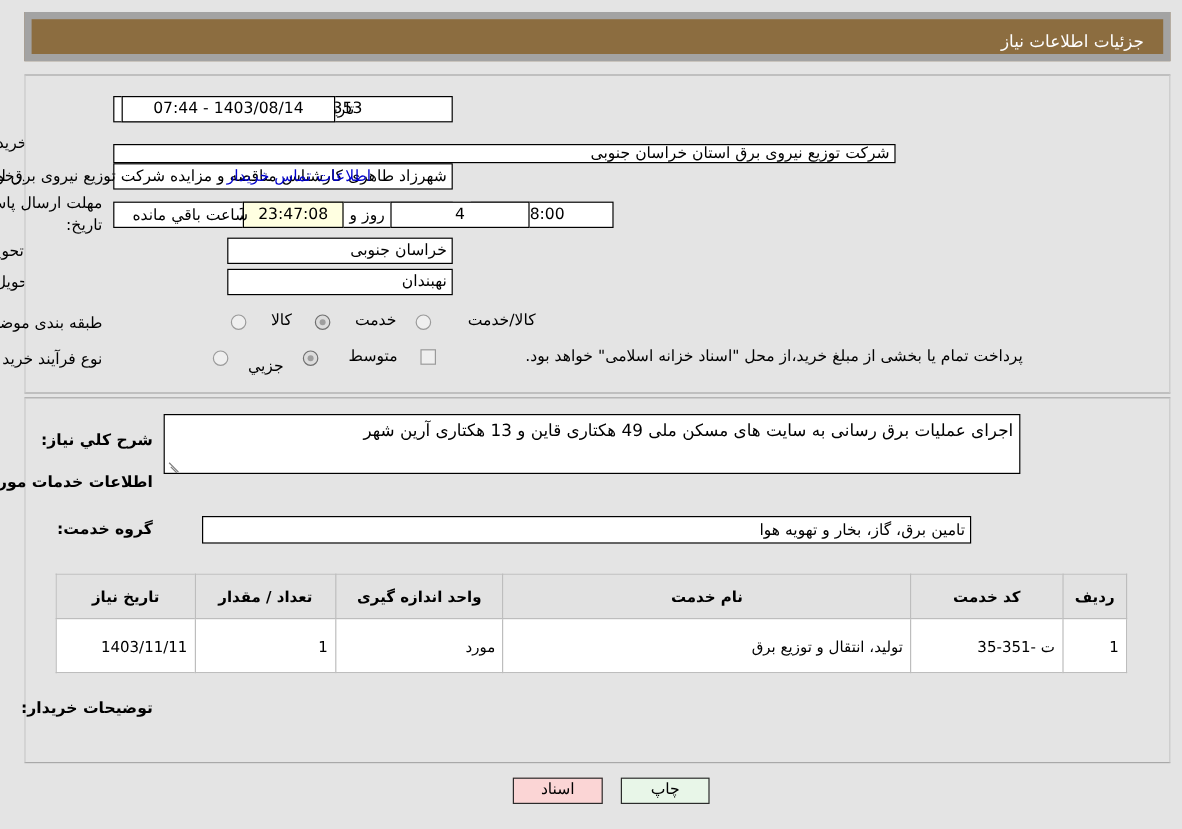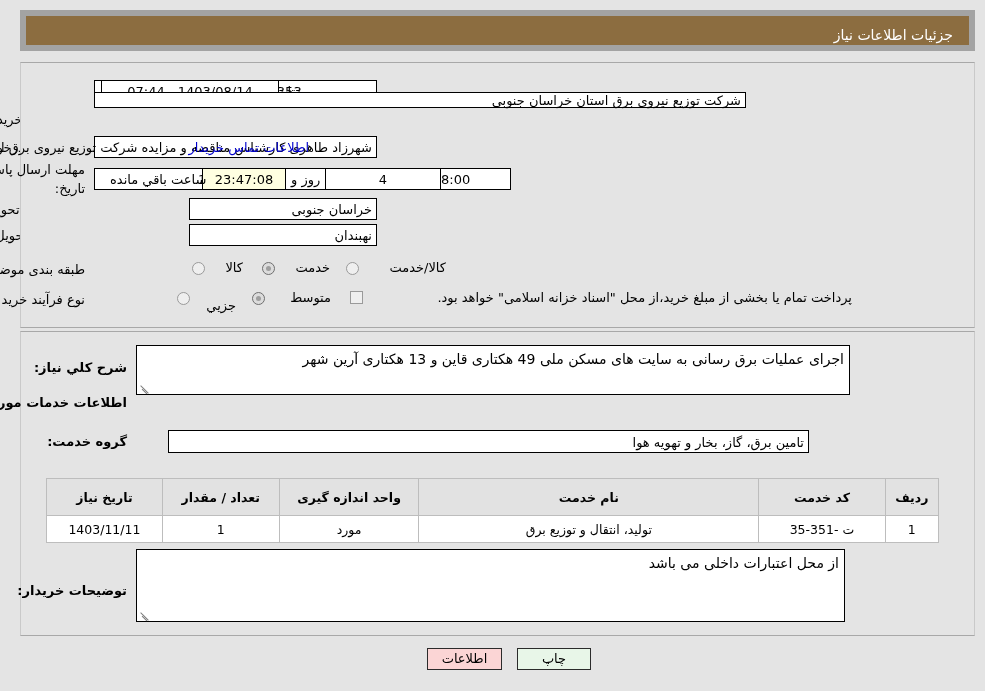--- a/index.html
+++ b/index.html
@@ -212,22 +212,21 @@
     color: #000;
     height: 26px;
     padding: 5px 6px;
     text-align: center;
     white-space: nowrap;
   }
   .tbl td {
     background: #ffffff;
     border: 1px solid #bdbdbd;
     height: 26px;
-    padding: 0 6px;
-    text-align: center;
+    padding: 9px 6px;
     color: #000;
     white-space: nowrap;
   }
 
   
   .btn {
     position: absolute;
     height: 22px;
     border: 1px solid #2b2b2b;
     box-sizing: border-box;
@@ -265,21 +264,21 @@
   <div class="box center" style="right:608px; top:80px; width:283px; height:22px; z-index:4;">
     <span class="inner">1103007011000353</span>
   </div>
 
   <div class="lbl" style="right:690px; top:84px; z-index:4;">تاریخ و ساعت اعلان عمومی:</div>
   <div class="box center" style="right:706px; top:80px; width:178px; height:22px; z-index:4;">
     <span class="inner">1403/08/14 - 07:44</span>
   </div>
 
   <div class="lbl" style="right:900px; top:112px;">نام دستگاه خریدار:</div>
-  <div class="box rtl" style="right:239px; top:92px; width:652px; height:16px; z-index:4;">
+  <div class="box rtl" style="right:239px; top:120px; width:652px; height:16px; z-index:4;">
     <span class="inner">شرکت توزیع نیروی برق استان خراسان جنوبی</span>
   </div>
 
   <div class="lbl" style="right:900px; top:140px;">ایجاد کننده درخواست:</div>
   <div class="box rtl" style="right:608px; top:136px; width:283px; height:22px; z-index:5; overflow:visible;">
     <span class="inner" style="z-index:6;">شهرزاد طاهری کارشناس مناقصه و مزایده شرکت توزیع نیروی برق استان خراسان جنوبی</span>
   </div>
   <a class="linktext" style="right:676px; top:140px; z-index:7;">اطلاعات تماس خریدار</a>
 
   <div class="lbl" style="right:900px; top:162px; z-index:4;">مهلت ارسال پاسخ: تا</div>
@@ -371,24 +370,17 @@
         <td>ت -351-35</td>
         <td>تولید، انتقال و توزیع برق</td>
         <td>مورد</td>
         <td>1</td>
         <td>1403/11/11</td>
       </tr>
     </tbody>
   </table>
 
   <div class="lbl bold" style="right:858px; top:583px; z-index:4;">توضیحات خریدار:</div>
-  <div class="ta" style="right:140px; top:549px; width:709px; height:73px; z-index:4;">
-    <div class="tatext">از محل اعتبارات داخلی می باشد</div>
-    <span class="grip">
-      <i style="width:11px; left:0px; top:8px;"></i>
-      <i style="width:7px; left:2px; top:10px;"></i>
-    </span>
-  </div>
 
   <button class="btn print" style="left:517px; top:648px; width:74px;">چاپ</button>
-  <button class="btn back" style="left:427px; top:648px; width:75px;">اطلاعات</button>
+  <button class="btn back" style="left:427px; top:648px; width:75px;">اسناد</button>
 
 </div>
 
 </body></html>

